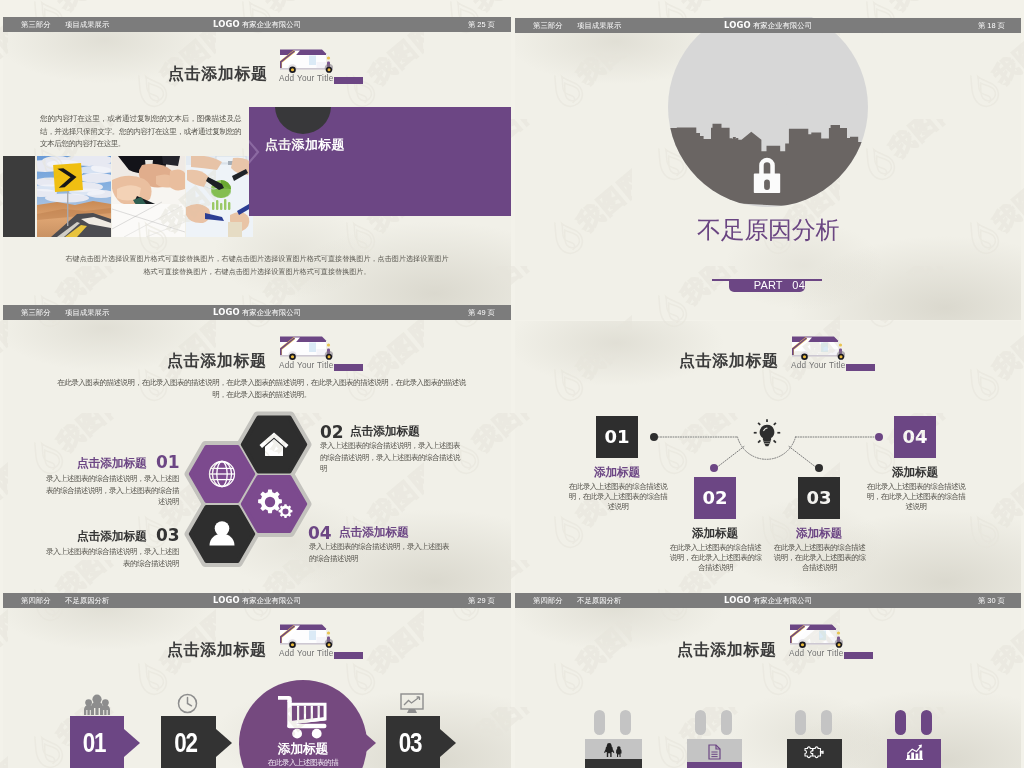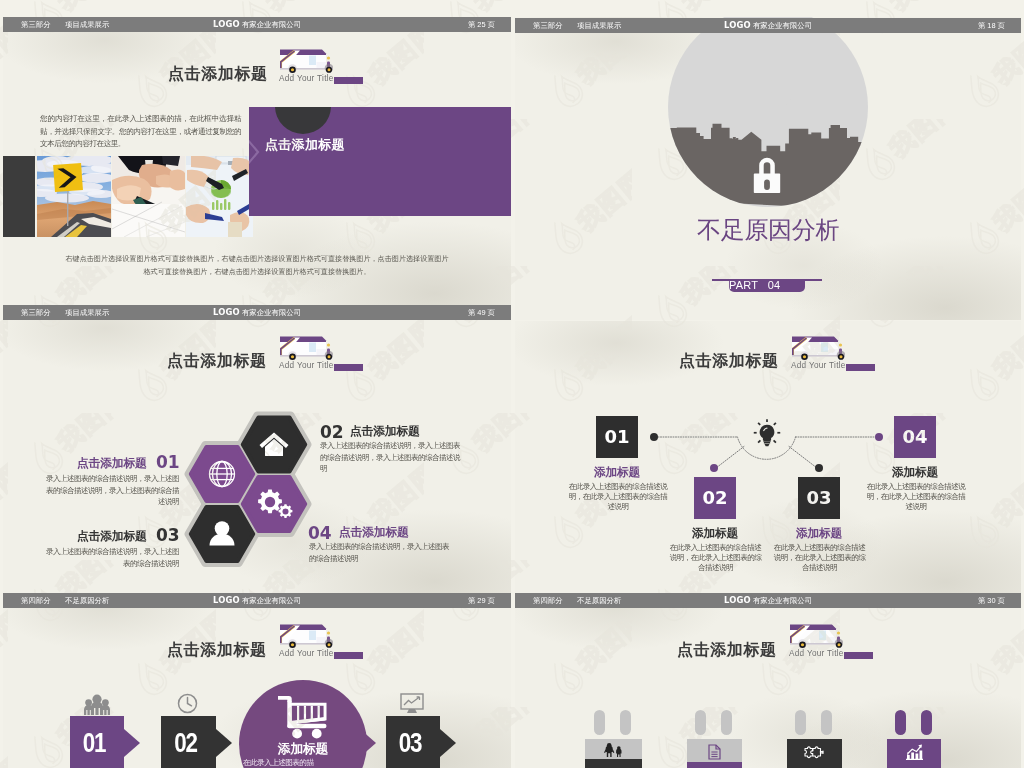--- a/index.html
+++ b/index.html
@@ -66,21 +66,21 @@
     <circle cx="25" cy="49.5" r="6.6" fill="#18181e"></circle>
               <circle cx="25" cy="49.5" r="3.2" fill="#eab93d"></circle>
             </g>
  <g>
               <circle cx="98" cy="46" r="8.6" fill="#7d7684" opacity=".55"></circle>
     <circle cx="98" cy="49.5" r="6.2" fill="#18181e"></circle>
               <circle cx="98" cy="49.5" r="3" fill="#eab93d"></circle>
             </g>
 </svg></div>
 
-  <div class="txt" style="left:40px;top:113px;width:201px;font-size:7.6px;letter-spacing:-0.52px;line-height:12.6px;text-align:justify;">您的内容打在这里，在此录入上述图表的描，在此框中选择粘贴，并选择只保留文字。您的内容打在这里，或者通过复制您的文本后您的内容打在这里。</div>
+  <div class="txt" style="left:40px;top:113px;width:201px;font-size:7.6px;letter-spacing:-0.52px;line-height:12.6px;text-align:justify;">您的内容打在这里，或者通过复制您的文本后，图像描述及总结，并选择只保留文字。您的内容打在这里，或者通过复制您的文本后您的内容打在这里。</div>
 
   <div style="position:absolute;left:3px;top:156px;width:250px;height:81px;">
    <div style="position:absolute;left:0;top:0;width:32px;height:81px;background:#3c3c3c;"></div>
    <div style="position:absolute;left:34px;top:0;width:74px;height:81px;overflow:hidden;">
     <svg viewBox="0 0 74 81" width="74" height="81">
      <defs>
                 <linearGradient id="sky1" x1="0" y1="0" x2="0" y2="1">
       <stop offset="0" stop-color="#6a9ad6"></stop>
                   <stop offset=".35" stop-color="#85b0e0"></stop>
                   <stop offset=".75" stop-color="#b8c9e0"></stop>
@@ -206,21 +206,21 @@
     <rect x="1.8" y="17.6" width="26.4" height="19.4" rx="0.8" fill="#fbfbfb"></rect>
     <rect x="12.1" y="23.6" width="5.8" height="10.4" rx="2.9" fill="#6a6563"></rect>
    </svg>
   </div>
 
   <div style="position:absolute;left:697px;top:214px;font-size:24px;color:#6a4582;letter-spacing:-0.3px;white-space:nowrap;">不足原因分析</div>
 
 
   <div style="position:absolute;left:712px;top:279px;width:110px;height:1.6px;background:#6c4684;"></div>
   <div style="position:absolute;left:729px;top:279px;width:76px;height:12.5px;background:#6c4684;border-radius:0 0 5px 5px;">
-   <span style="position:absolute;left:0;top:0;width:76px;text-align:left;font-size:11px;line-height:13px;color:#fff;letter-spacing:.2px;">PART &nbsp; 04</span>
+   <span style="position:absolute;left:0;top:0;width:76px;text-align:right;font-size:11px;line-height:13px;color:#fff;letter-spacing:.2px;">PART &nbsp; 04</span>
   </div>
 
   <div class="bar" style="left:515px;top:18px;width:506px;">
    <span style="left:18px;">第三部分</span>
    <span style="left:62px;">项目成果展示</span>
    <span class="logo" style="left:50%;transform:translateX(-50%);"><i>LOGO</i>&nbsp;<em style="font-style:normal">有家企业有限公司</em></span>
    <span style="right:16px;">第 18 页</span>
   </div>
  </div>
 </div>
@@ -256,20 +256,21 @@
     <circle cx="25" cy="49.5" r="6.6" fill="#18181e"></circle>
               <circle cx="25" cy="49.5" r="3.2" fill="#eab93d"></circle>
             </g>
  <g>
               <circle cx="98" cy="46" r="8.6" fill="#7d7684" opacity=".55"></circle>
     <circle cx="98" cy="49.5" r="6.2" fill="#18181e"></circle>
               <circle cx="98" cy="49.5" r="3" fill="#eab93d"></circle>
             </g>
 </svg></div>
 
+  <div style="position:absolute;left:56px;top:377px;width:411px;font-size:7.55px;letter-spacing:-0.5px;line-height:11.6px;color:#56544d;text-align:center;">在此录入图表的描述说明，在此录入图表的描述说明，在此录入图表的描述说明，在此录入图表的描述说明，在此录入图表的描述说明，在此录入图表的描述说明。</div>
 
   <div style="position:absolute;left:150px;top:395px;width:190px;height:190px;">
    <svg width="190" height="190" viewBox="0 0 190 190">
     <g stroke="#c3c2bd" stroke-width="7" stroke-linejoin="round" fill="#c3c2bd">
       <path d="M 106.0 79.0 L 89.0 108.4 L 55.0 108.4 L 38.0 79.0 L 55.0 49.6 L 89.0 49.6 Z"></path>
       <path d="M 158.0 49.5 L 141.0 78.9 L 107.0 78.9 L 90.0 49.5 L 107.0 20.1 L 141.0 20.1 Z"></path>
       <path d="M 158.0 109.0 L 141.0 138.4 L 107.0 138.4 L 90.0 109.0 L 107.0 79.6 L 141.0 79.6 Z"></path>
       <path d="M 106.0 139.0 L 89.0 168.4 L 55.0 168.4 L 38.0 139.0 L 55.0 109.6 L 89.0 109.6 Z"></path>
     </g>
     <g stroke-linejoin="round" stroke-width="4">
@@ -525,21 +526,21 @@
     <path d="M24 20 L96 20 L96 50 L25 58 Z" fill="none" stroke="#ffffff" stroke-width="6" stroke-linejoin="miter"></path>
     <g stroke="#ffffff" stroke-width="4.5">
      <path d="M41 23 L41 56"></path>
      <path d="M55 23 L55 54.5"></path>
      <path d="M69 23 L69 53"></path>
      <path d="M83 23 L83 51.5"></path>
     </g>
    </svg>
   </div>
   <div style="position:absolute;left:243px;top:741px;width:120px;text-align:center;font-size:12.8px;font-weight:bold;color:#ffffff;letter-spacing:-.2px;">添加标题</div>
-  <div style="position:absolute;left:243px;top:758px;width:120px;font-size:7.6px;letter-spacing:-0.55px;line-height:10px;color:#efe5f2;">在此录入上述图表的描</div>
+  <div style="position:absolute;left:243px;top:758px;width:120px;text-align:center;font-size:7.6px;letter-spacing:-0.55px;line-height:10px;color:#efe5f2;">在此录入上述图表的描</div>
 
   <div style="position:absolute;left:400px;top:693px;width:24px;height:21px;">
    <svg width="24" height="21" viewBox="0 0 24 21">
     <rect x="1" y="1" width="22" height="15" fill="none" stroke="#8d8d8d" stroke-width="1.4"></rect>
     <path d="M4 12 L8.5 7.5 L11.5 10 L19.5 4" fill="none" stroke="#8d8d8d" stroke-width="1.3"></path>
     <path d="M19.5 4 L19.5 7 M19.5 4 L16.6 4" fill="none" stroke="#8d8d8d" stroke-width="1.3"></path>
     <path d="M9 16 L15 16 L17 20 L7 20 Z" fill="#8d8d8d"></path>
    </svg>
   </div>
   <div style="position:absolute;left:386px;top:716px;width:54px;height:52px;background:#333333;">

